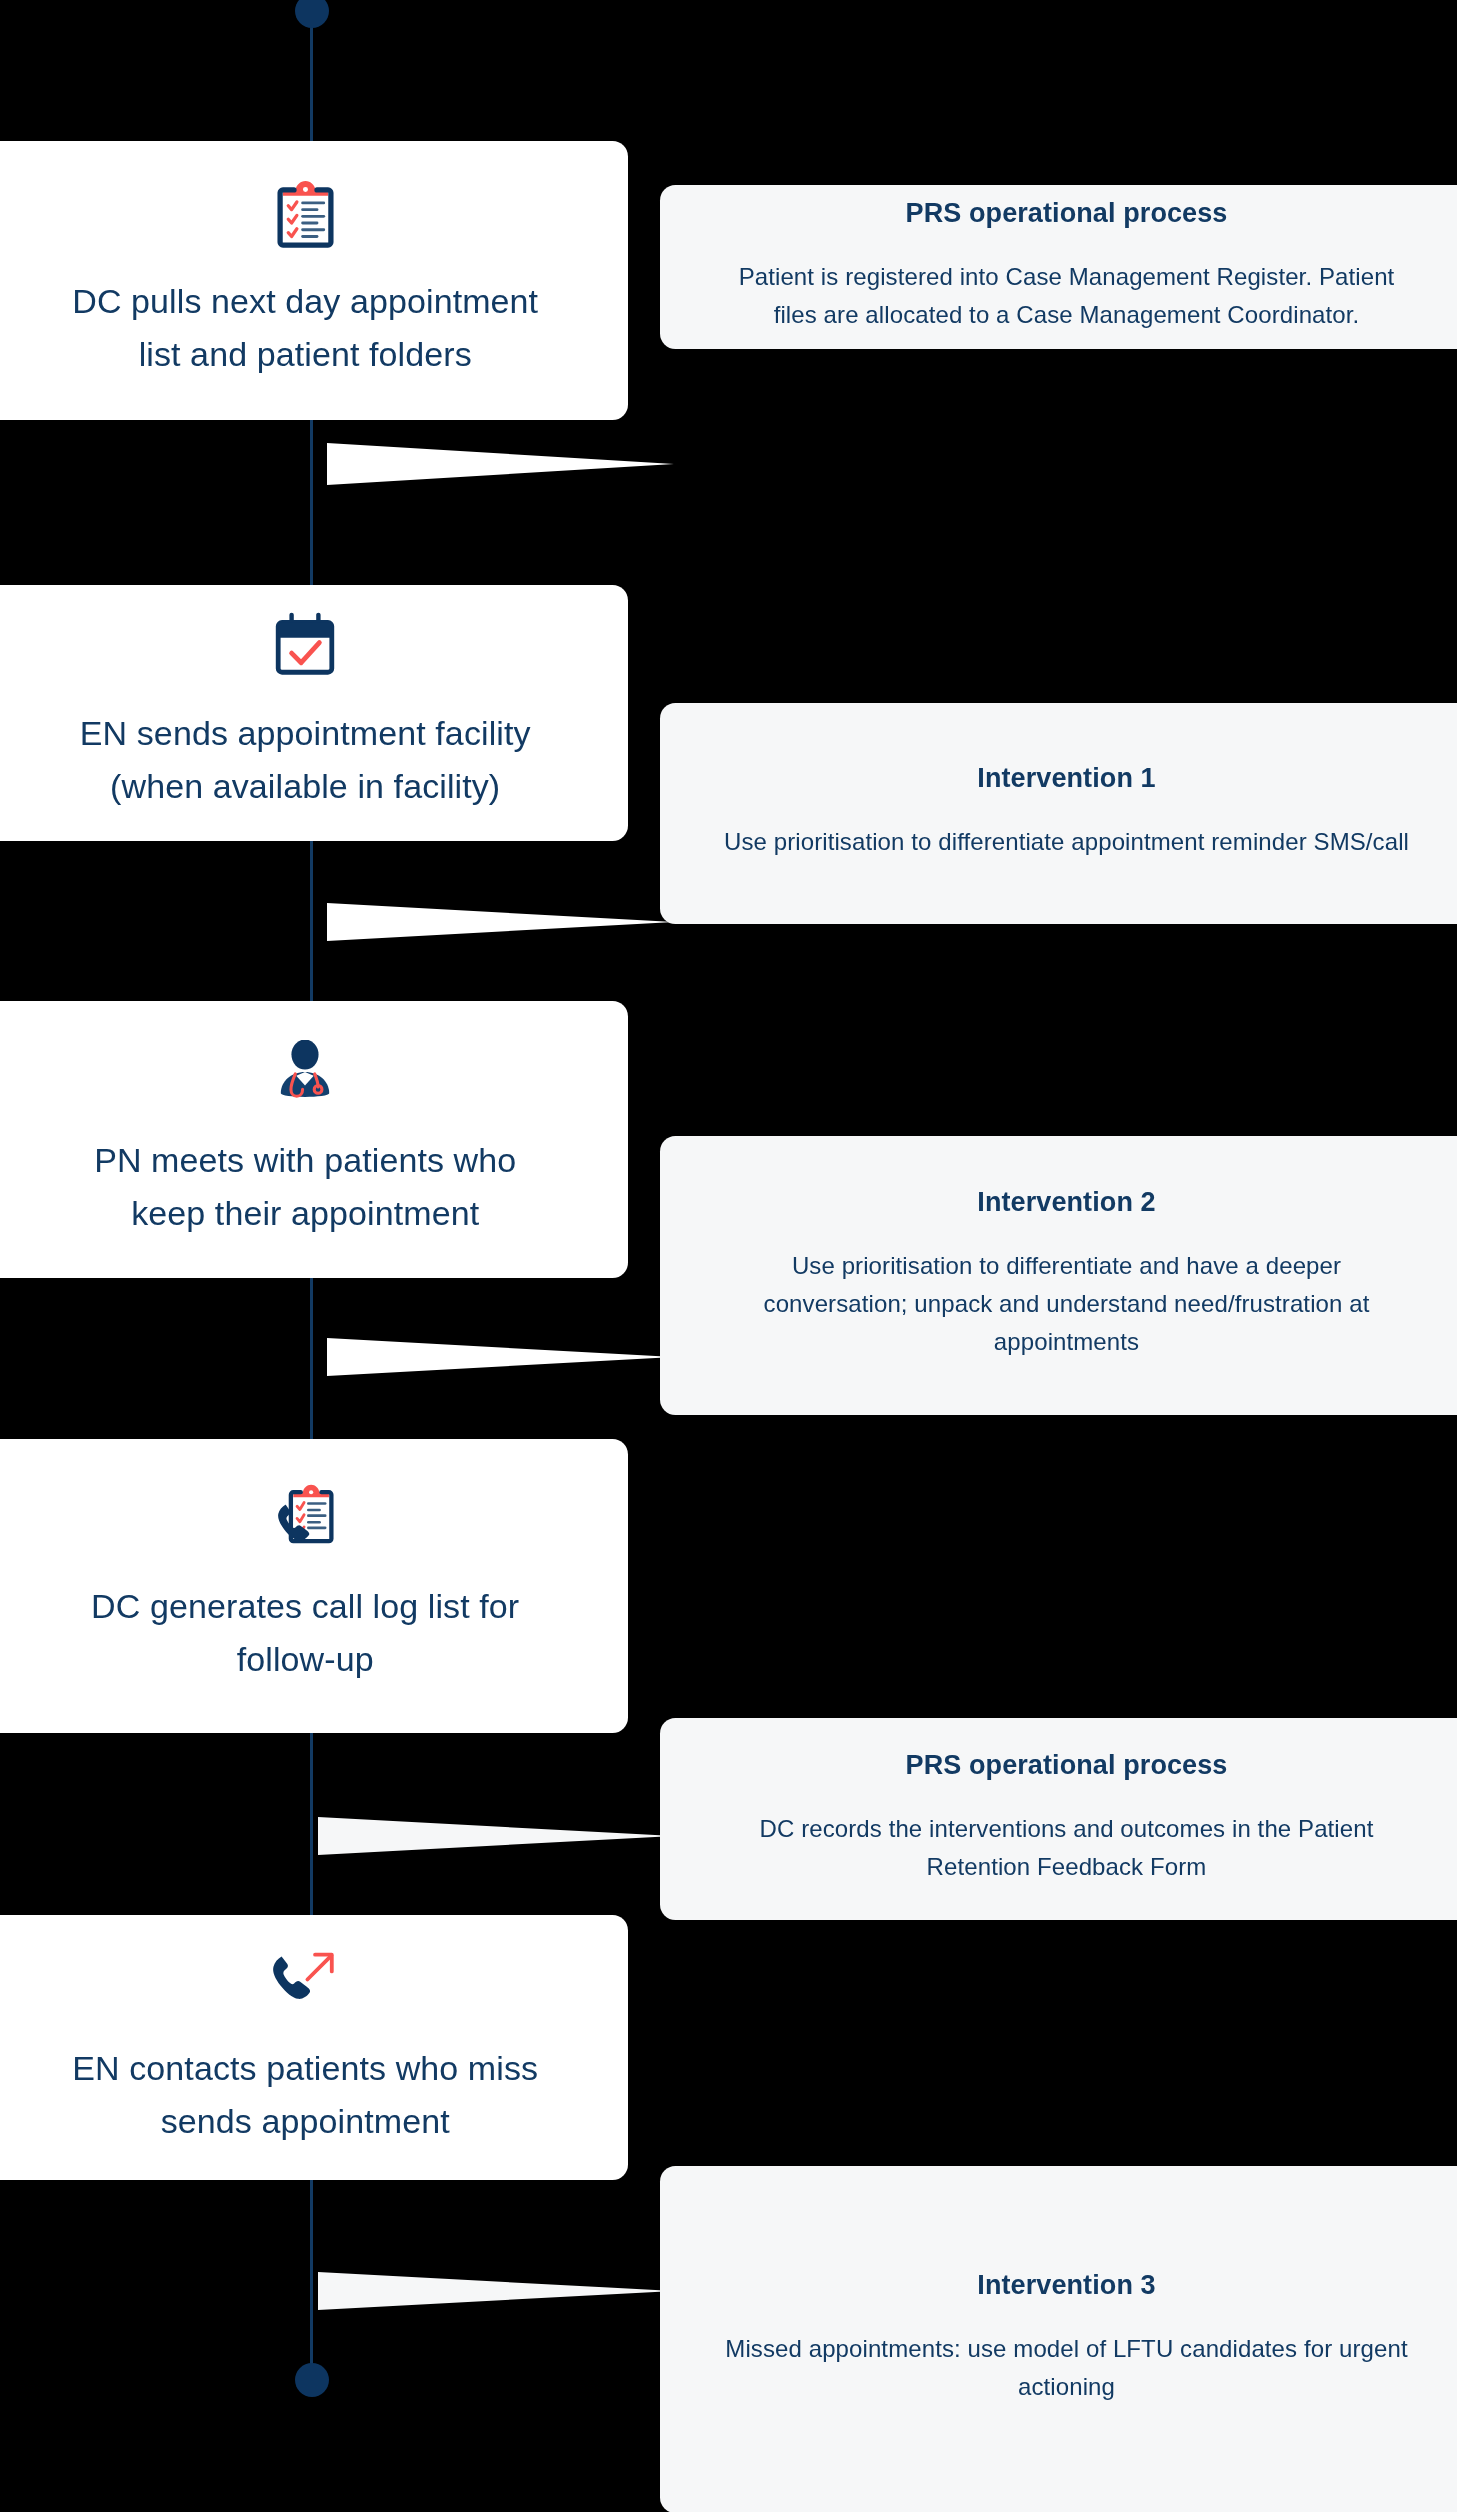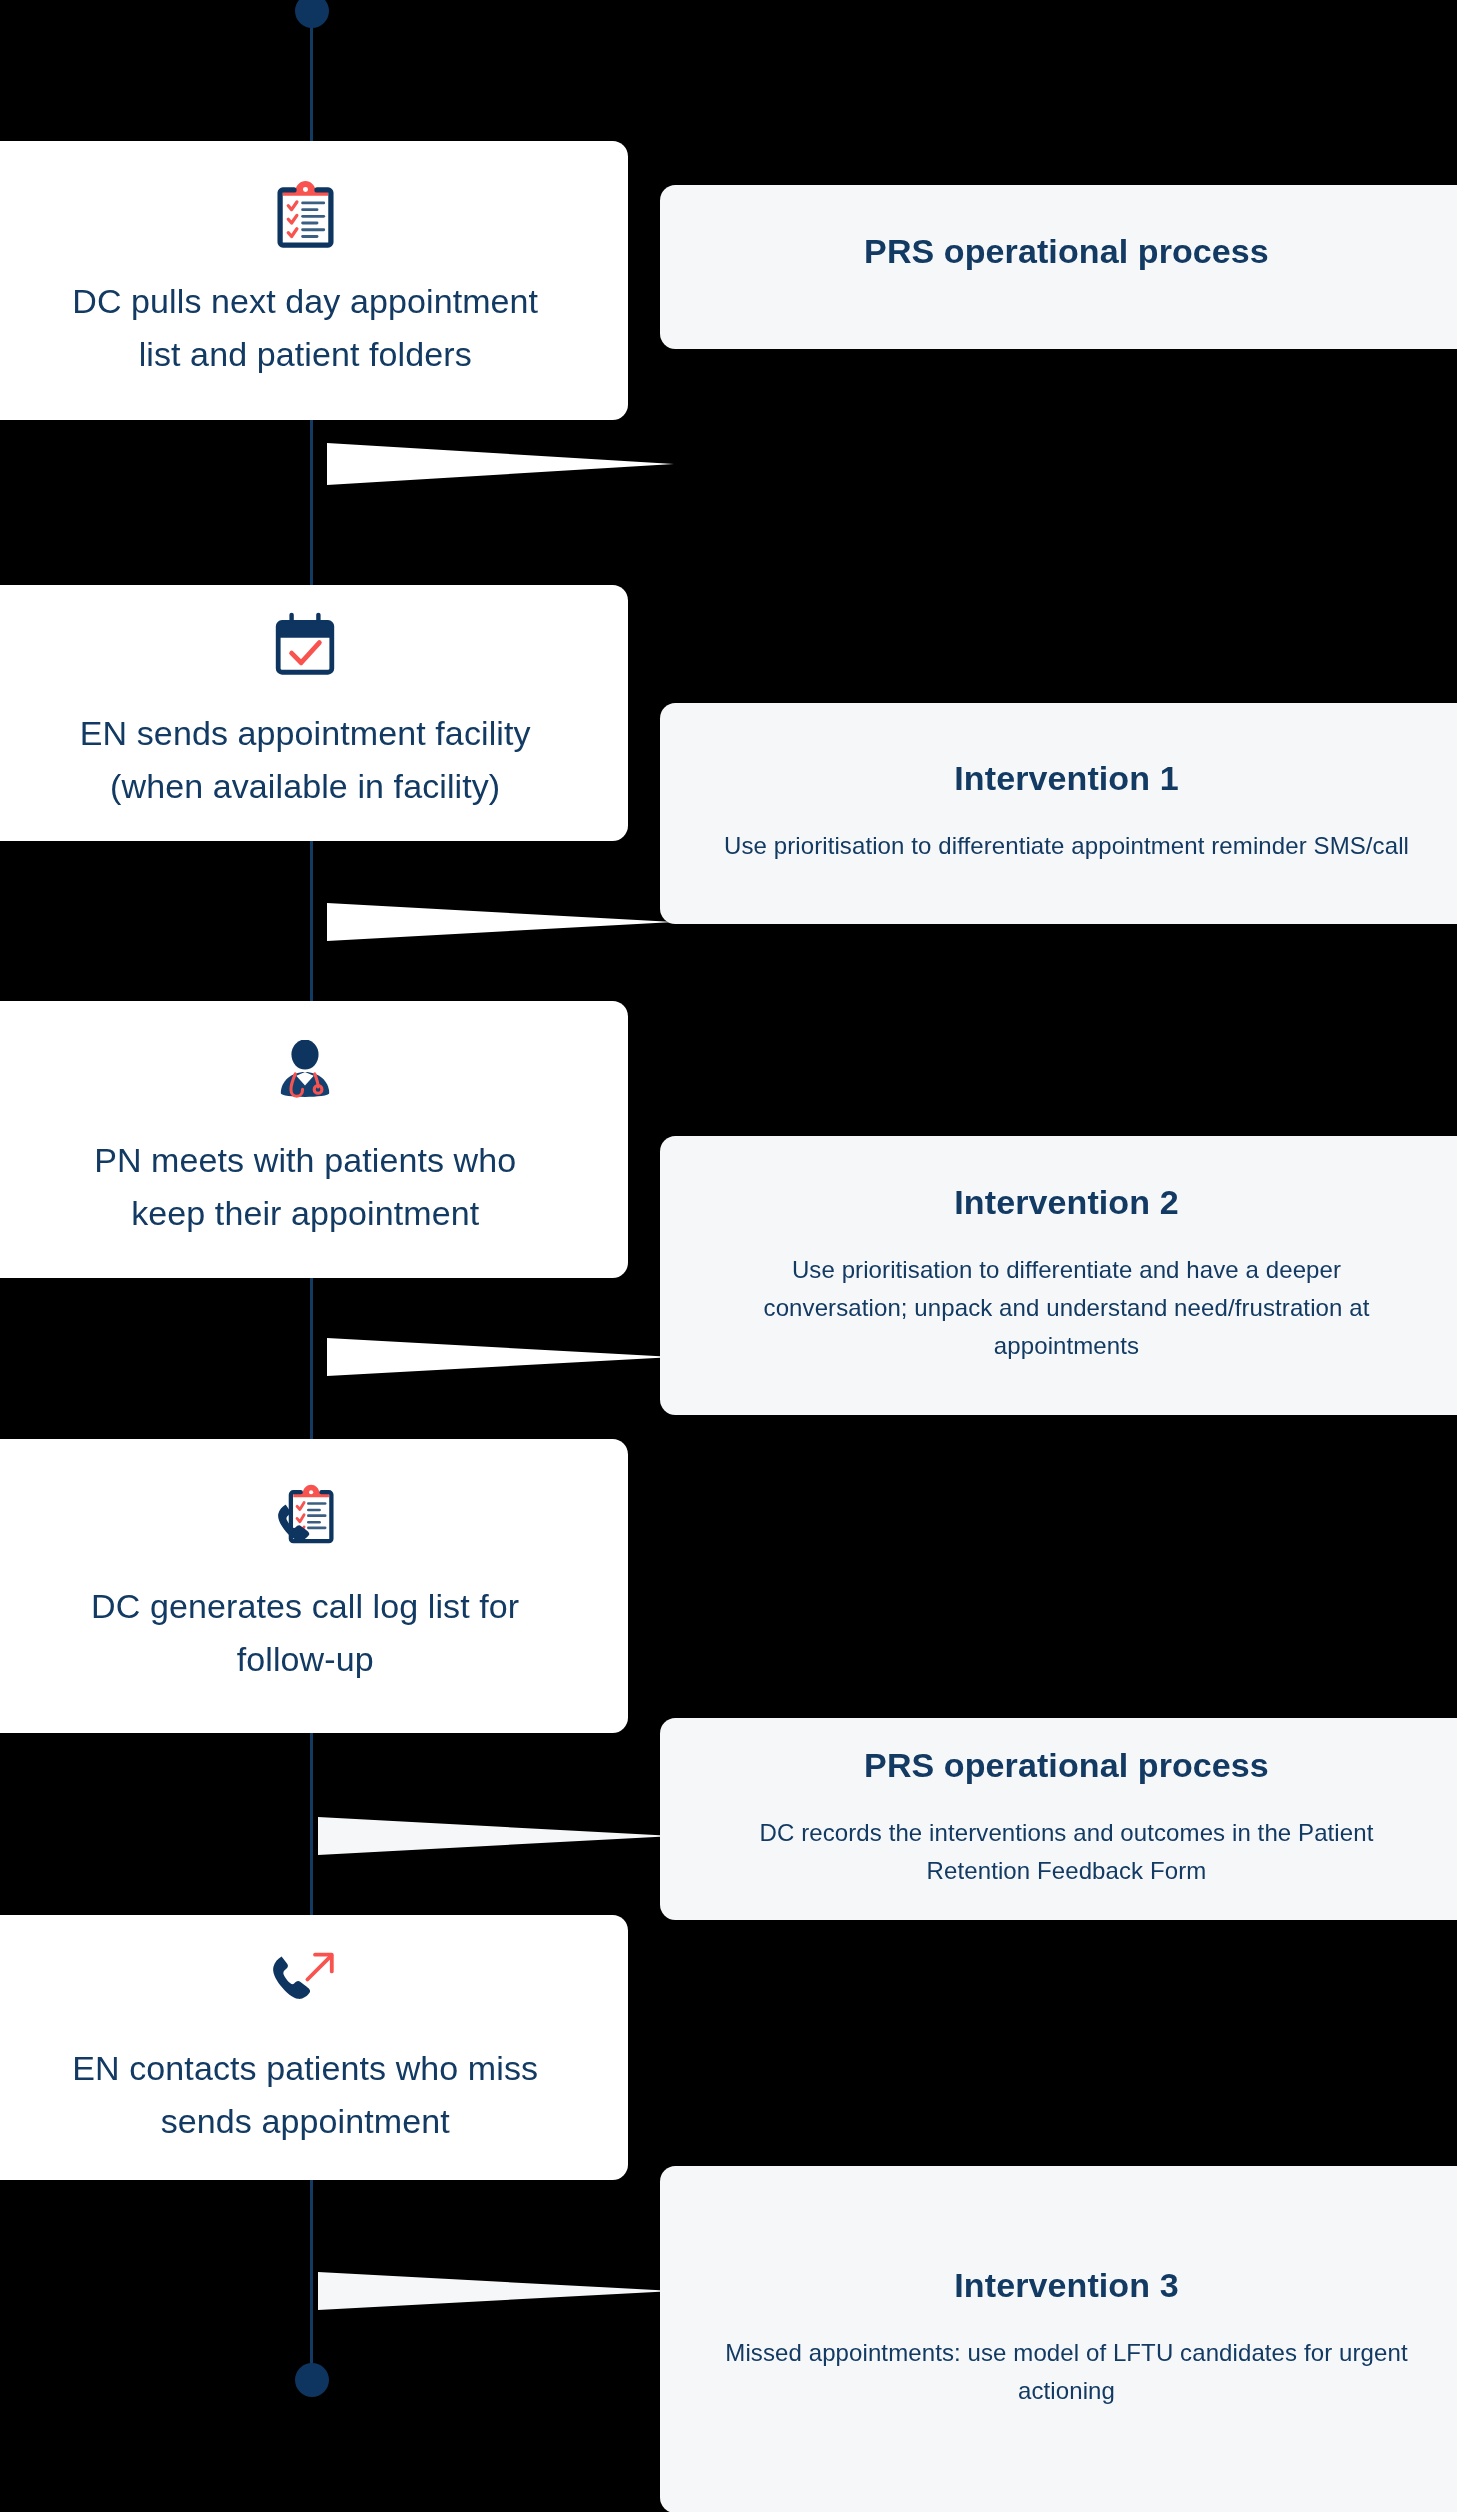--- a/index.html
+++ b/index.html
@@ -76,21 +76,21 @@
     width: 813px;
     background: #f6f7f8;
     border-radius: 15.4px;
     padding: 39px 60px 42px 60px;
     display: flex;
     flex-direction: column;
     align-items: center;
     justify-content: center;
   }
   .note-title {
-    font-size: 34px;
+    font-size: 27px;
     font-weight: 700;
     color: #123a63;
     text-align: left;
     margin-bottom: 29px;
     letter-spacing: 0.1px;
   }
   .note-body {
     font-size: 24px;
     line-height: 1.58;
     color: #123a63;
@@ -141,20 +141,21 @@
           <line x1="33" y1="55" x2="55" y2="55"></line>
           <line x1="33" y1="62" x2="48" y2="62"></line>
         </g>
       </svg>
     </div>
     <div class="step-text">DC pulls next day appointment list and patient folders</div>
   </div>
 
   <div class="note-card" style="top:185px; height:164px;">
     <div class="note-title">PRS operational process</div>
+    <div class="note-body">Patient is registered into Case Management Register. Patient files are allocated to a Case Management Coordinator.</div>
   </div>
 
   <div class="step-card" style="top:585px; height:256px;">
     <div class="step-icon">
       <svg width="64" height="67" viewBox="0 0 66 70">
         <line x1="19" y1="4" x2="19" y2="18" stroke="#0d3560" stroke-width="4.6" stroke-linecap="round"></line>
         <line x1="47" y1="4" x2="47" y2="18" stroke="#0d3560" stroke-width="4.6" stroke-linecap="round"></line>
         <rect x="5" y="12" width="56" height="52" rx="4" fill="#ffffff" stroke="#0d3560" stroke-width="5"></rect>
         <path d="M5 16a4 4 0 0 1 4-4h48a4 4 0 0 1 4 4v12H5z" fill="#0d3560"></path>
         <polyline points="19,44 29,54 48,33" fill="none" stroke="#f9534f" stroke-width="5" stroke-linecap="round" stroke-linejoin="round"></polyline>

